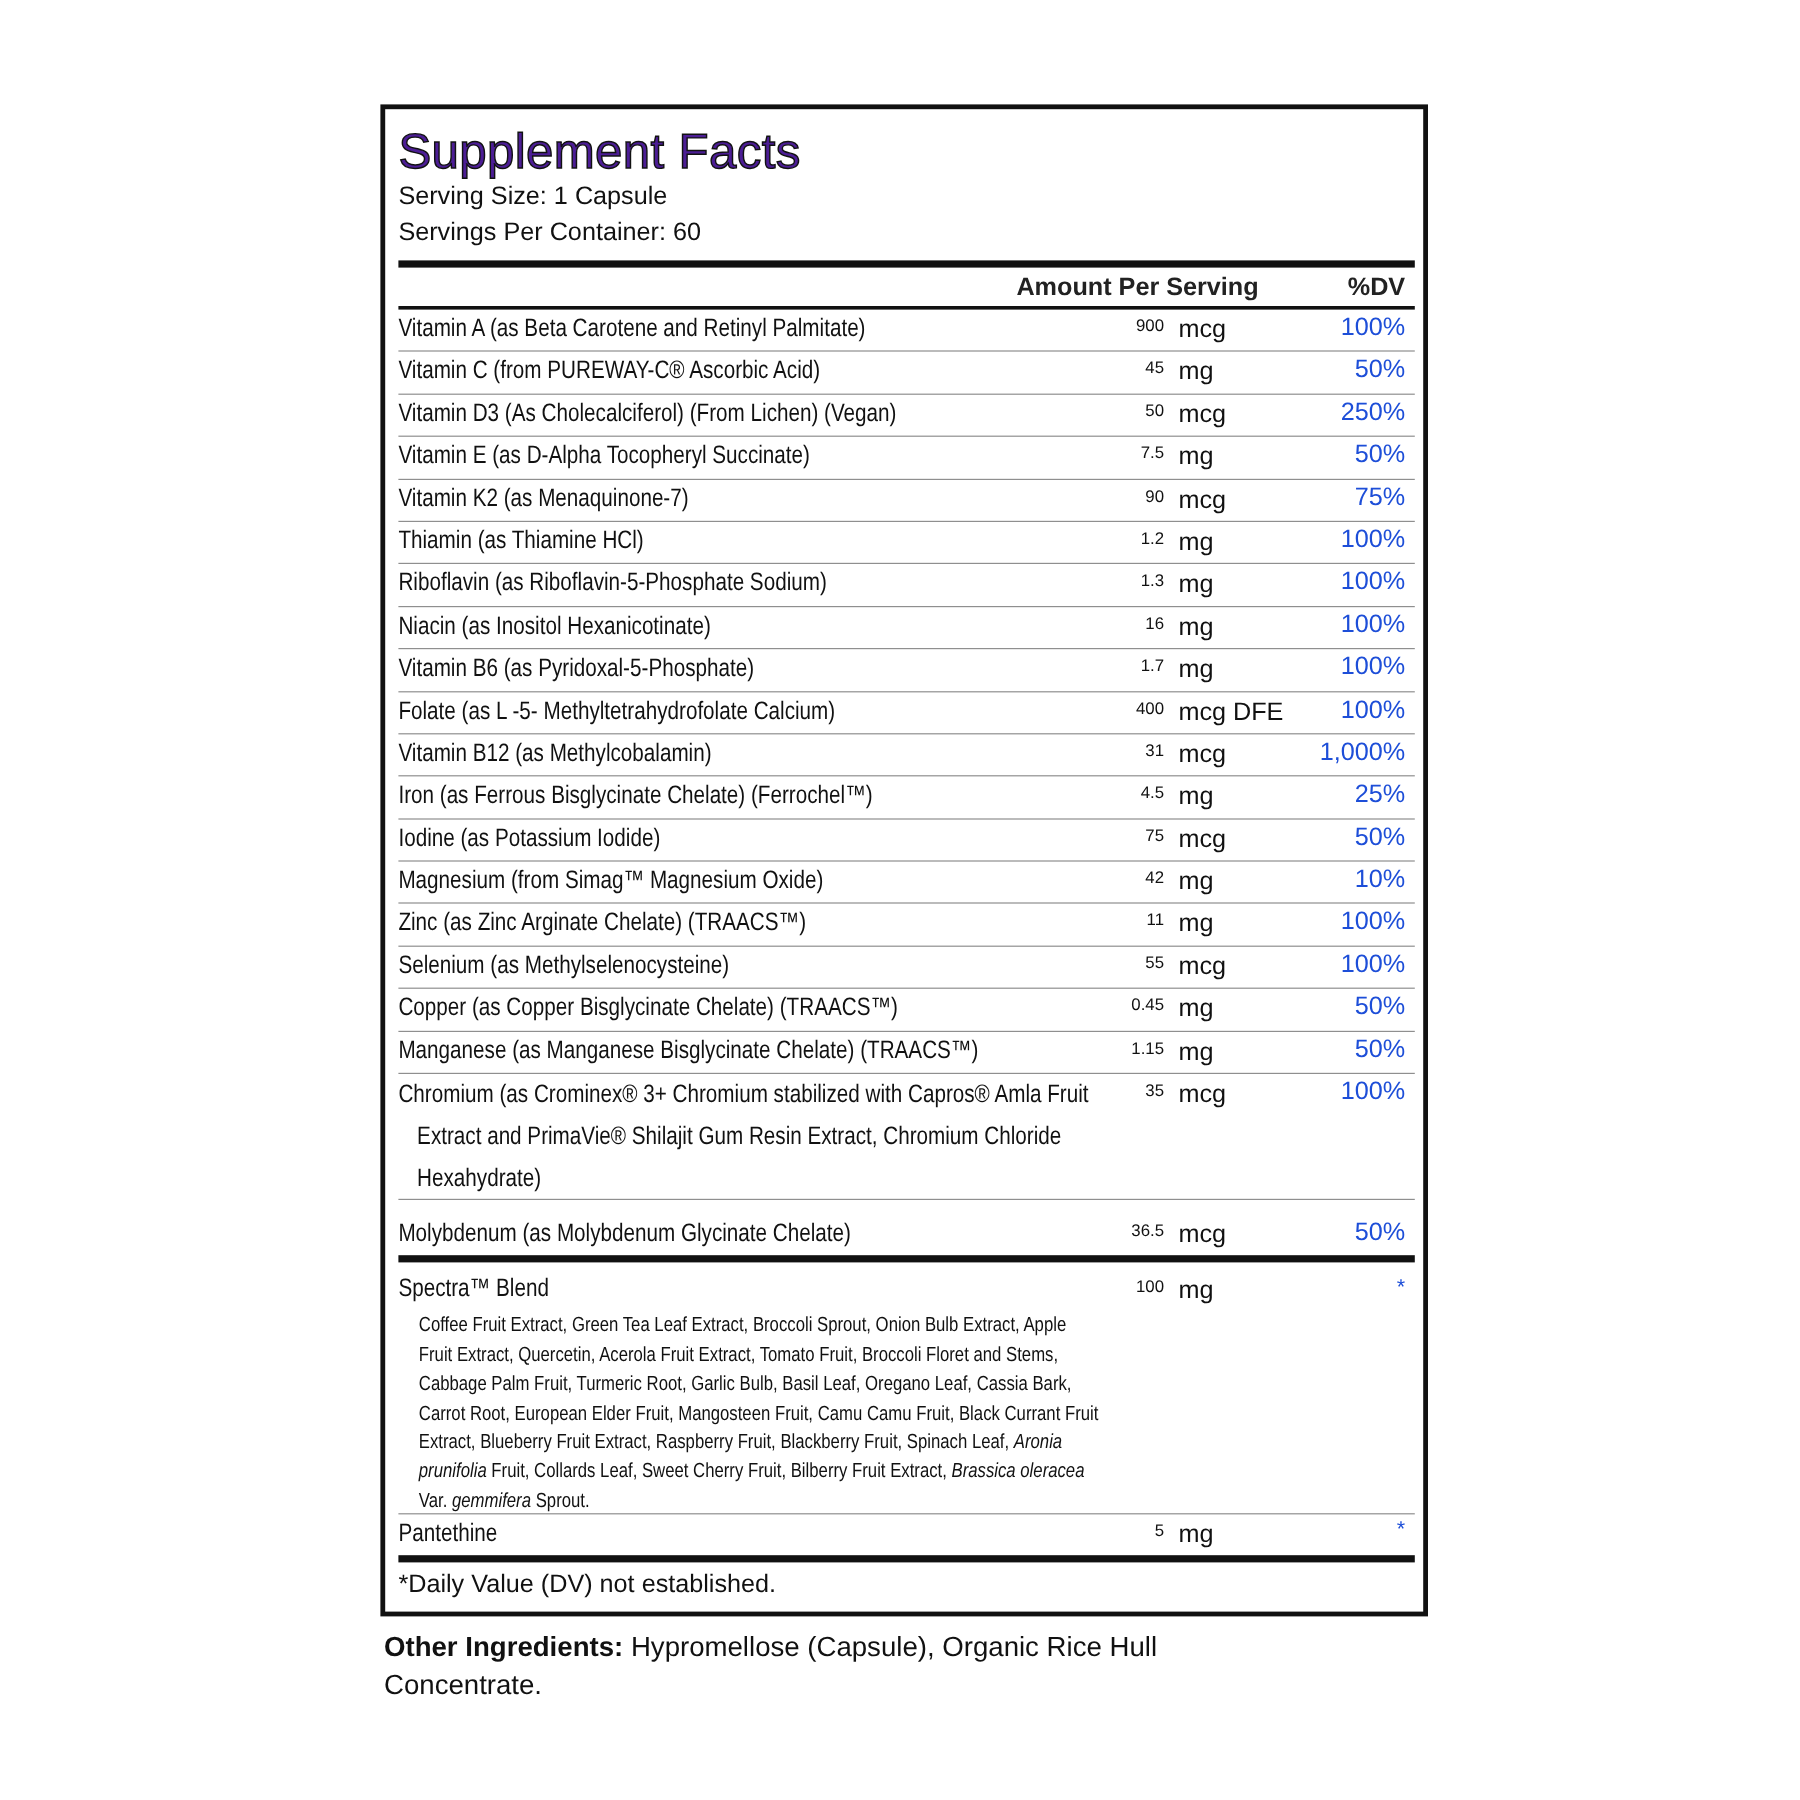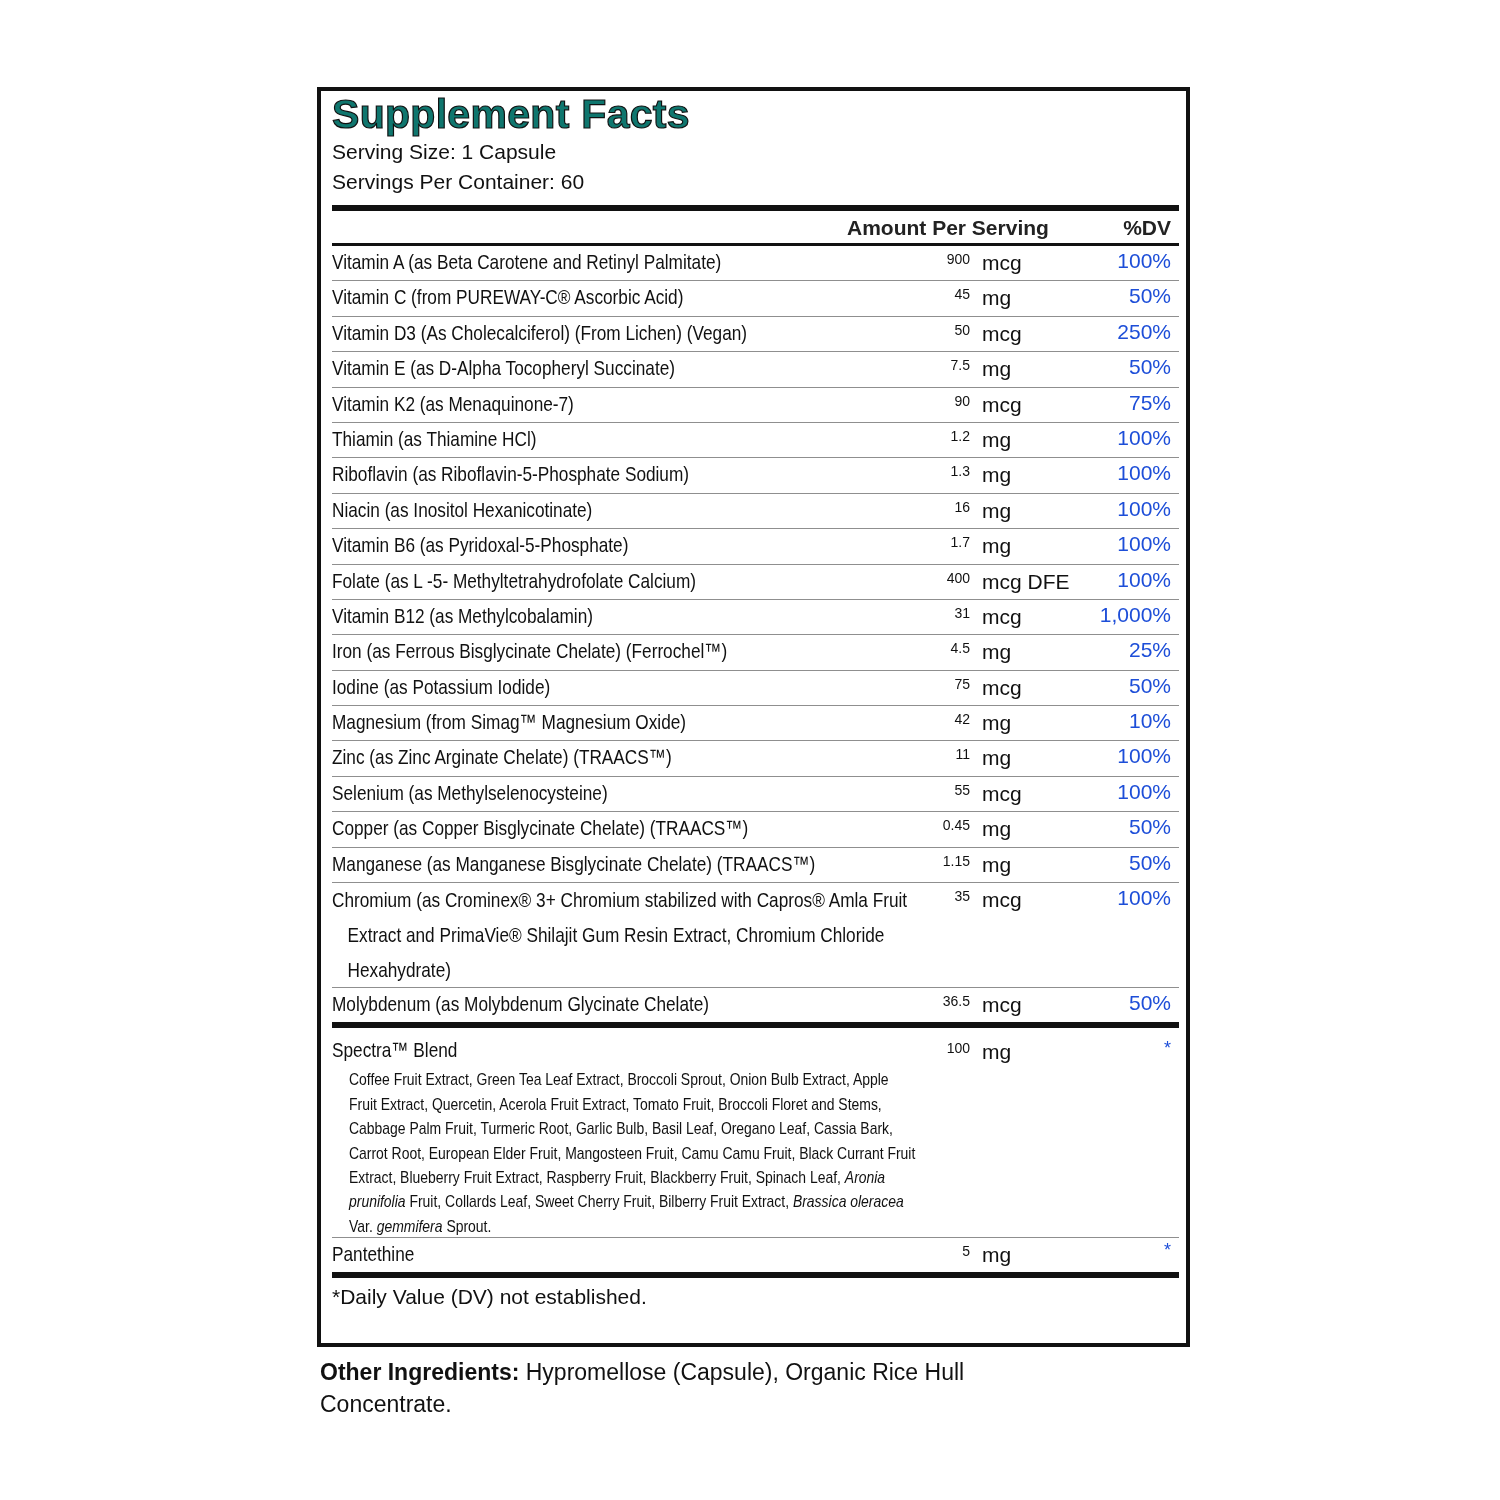--- a/index.html
+++ b/index.html
@@ -3,32 +3,32 @@
 <meta charset="utf-8">
 <style>
   html, body { margin:0; padding:0; background:#ffffff; }
   body { width:1500px; height:1500px; position:relative; font-family:"Liberation Sans", sans-serif; color:#111; }
   .panel {
     position:absolute; left:317px; top:87px; width:865px; height:1252px;
     border:4px solid #111; background:#fff;
   }
   .inner { position:absolute; left:11px; right:7px; top:0; }
   .title {
-    font-family:"Liberation Sans", sans-serif; font-weight:700; font-size:41px;
-    letter-spacing:0.3px; line-height:46px; color:#0f766e;
+    font-family:"Liberation Sans", sans-serif; font-weight:400; font-size:41px;
+    letter-spacing:0.3px; margin-top:12px; line-height:46px; color:#4c1d95;
     -webkit-text-stroke:1.2px #111;
   }
   .serving { font-size:21px; line-height:30px; color:#111; }
   .rule-thick { height:6px; background:#111; }
   .rule-med { height:3px; background:#111; }
   .head-row { position:relative; height:32px; }
   .head-amt { position:absolute; left:515px; top:5px; font-weight:bold; font-size:21px; color:#222; }
   .head-dv { position:absolute; right:8px; top:5px; font-weight:bold; font-size:21px; color:#222; }
   .row { position:relative; height:34.4px; border-bottom:1.5px solid #8f8f8f; }
-  .row.last { border-bottom:none; }
+  .row.last { border-bottom:none;margin-top:12px; }
   .nm {
     position:absolute; left:0; top:4px; font-family:"Liberation Sans Narrow","Liberation Sans", sans-serif;
     font-size:21px; transform:scaleX(0.82); transform-origin:left top; white-space:nowrap; color:#111;
   }
   .qty { position:absolute; right:209px; top:5px; font-size:14px; text-align:left; color:#111; }
   .unit { position:absolute; left:650px; top:5px; font-size:21px; color:#111; }
   .dv { position:absolute; right:8px; top:3px; font-size:21px; text-align:right; color:#1d4ed8; }
   .multi { height:104px; }
   .multi .nm { line-height:35px; top:-1px; }
   .multi .nm span.cont { display:block; padding-left:19px; }

